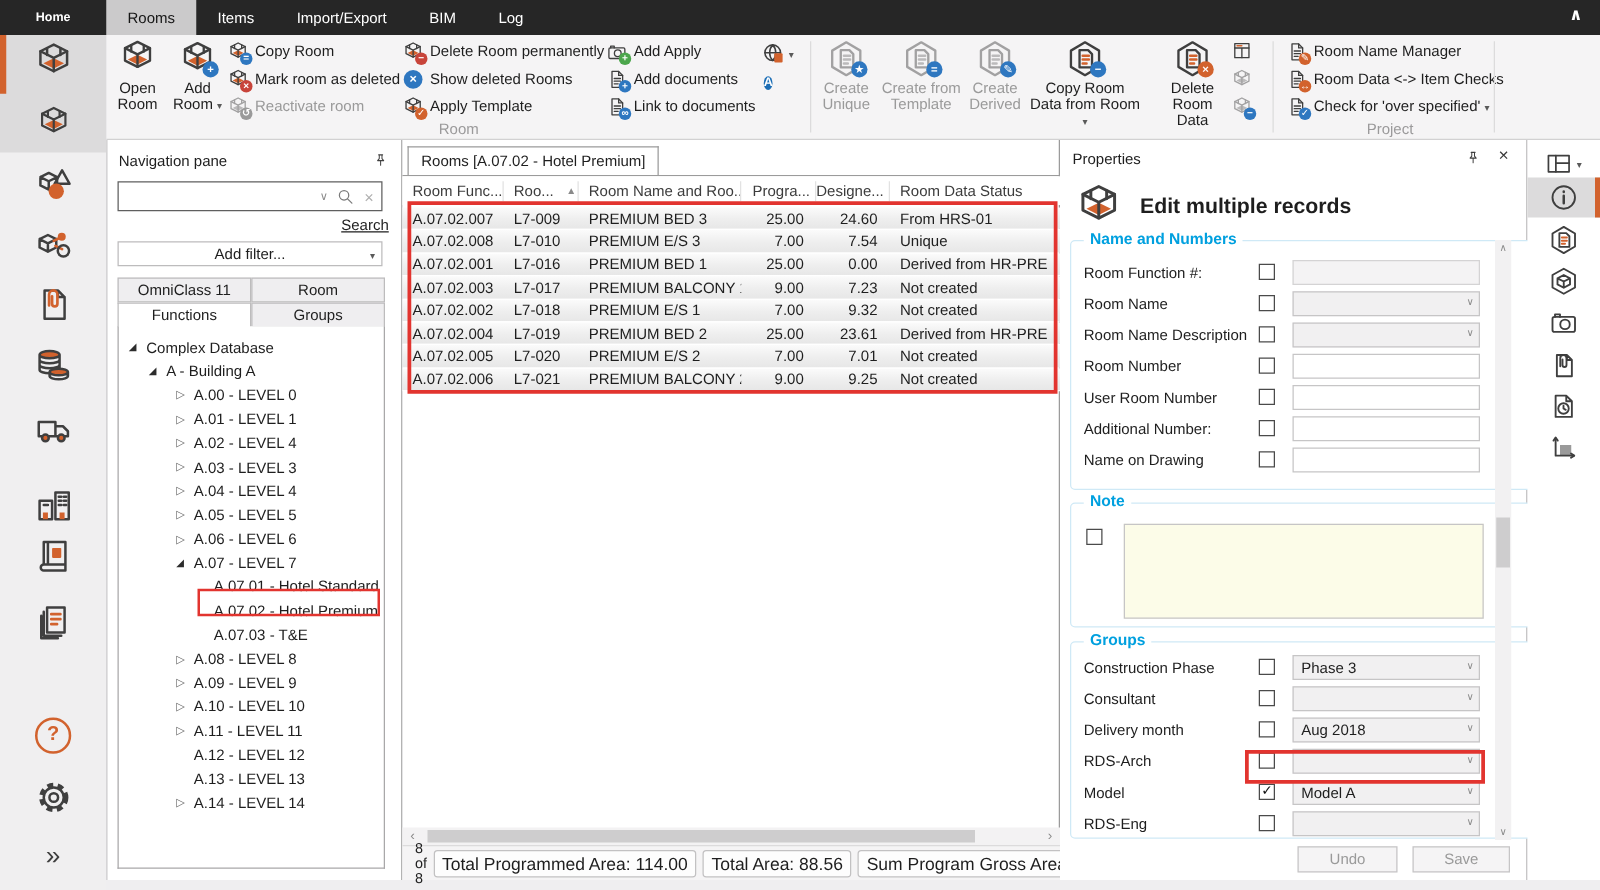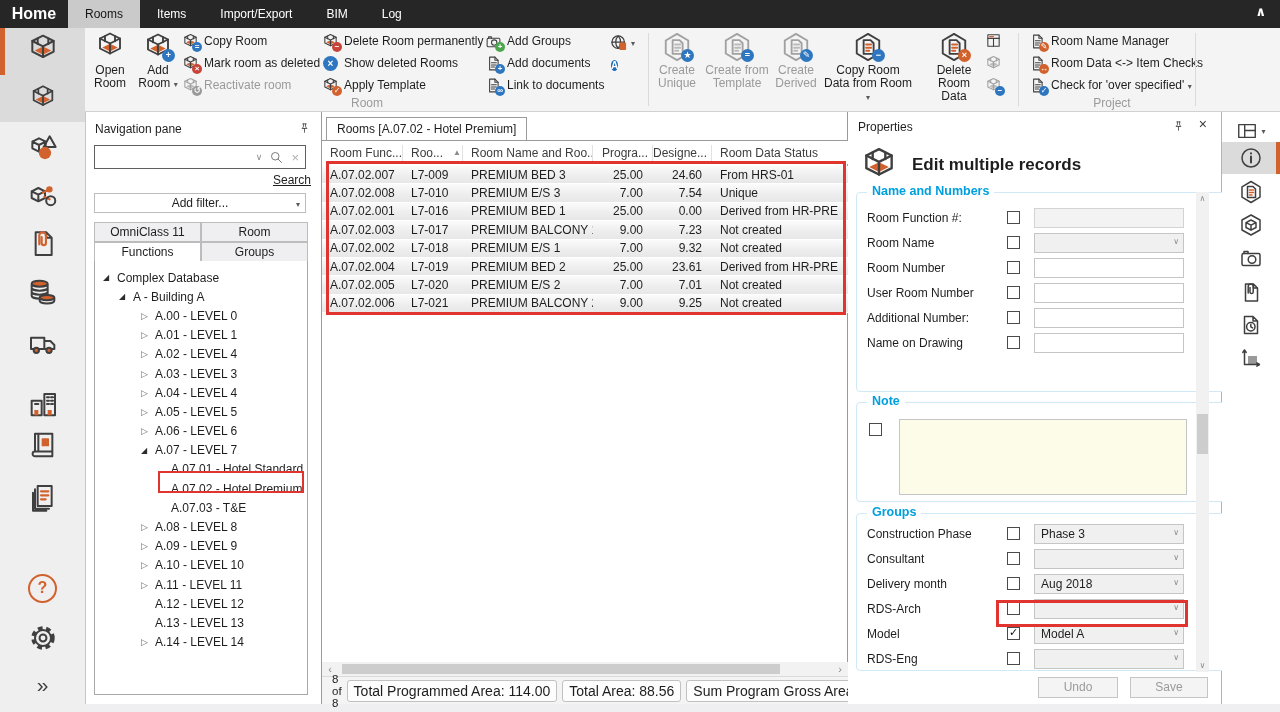--- a/index.html
+++ b/index.html
@@ -3,21 +3,21 @@
 <meta charset="utf-8">
 <style>
   * { margin:0; padding:0; box-sizing:border-box; }
   html,body { width:1280px; height:712px; overflow:hidden; }
   body { font-family:"Liberation Sans","DejaVu Sans",sans-serif; font-size:12px; color:#1e1e1e; background:#efeef0; }
   .app { position:relative; width:1280px; height:712px; background:#efeef0; }
   .abs { position:absolute; }
 
   
   .topbar { position:absolute; left:0; top:0; width:1280px; height:28px; background:#262626; display:flex; align-items:stretch; }
-  .home-label { width:68px; color:#fff; font-weight:bold; font-size:16px; display:flex; align-items:center; justify-content:center; }
+  .home-label { width:85px; color:#fff; font-weight:bold; font-size:10px; display:flex; align-items:center; justify-content:center; }
   .toptab { padding:0 17px; line-height:28px; color:#fff; font-size:12px; cursor:default; }
   .toptab.active { background:#cbcacb; color:#161616; }
   .collapse-btn { position:absolute; right:14px; top:4px; color:#fff; font-size:13px; font-weight:bold; }
 
   
   .ribbon { position:absolute; left:85px; top:28px; width:1195px; height:84px; background:#f5f4f5; border-bottom:1px solid #d2d1d2; }
   .bigbtn { position:absolute; top:2px; height:68px; display:flex; flex-direction:column; align-items:center; text-align:center; font-size:12px; line-height:13px; color:#1e1e1e; }
   .bigbtn svg { width:30px; height:30px; margin:1px 0 3px; flex:none; }
   .bigbtn.dis { color:#9a9a9a; }
   .bigbtn.dis svg { opacity:.45; filter:grayscale(1); }
@@ -328,21 +328,21 @@
       <span>Apply Template</span>
     </div>
 
     <div class="smallbtn" style="left:400px;top:4px">
       <span class="ic">
           <svg>
             <use href="#sym-camera"></use>
           </svg>
           <span class="badge b-green">+</span>
         </span>
-      <span>Add Groups</span>
+      <span>Add Apply</span>
     </div>
     <div class="smallbtn" style="left:400px;top:26px">
       <span class="ic">
           <svg>
             <use href="#sym-page"></use>
           </svg>
           <span class="badge b-blue">+</span>
         </span>
       <span>Add documents</span>
     </div>
@@ -780,20 +780,27 @@
           </div>
         </div>
         <div class="prow">
           <span class="plabel">Room Name</span>
           <span class="cb"></span>
           <div class="fbox select">
             <span class="val"></span>
           </div>
         </div>
         <div class="prow">
+          <span class="plabel">Room Name Description</span>
+          <span class="cb"></span>
+          <div class="fbox select">
+            <span class="val"></span>
+          </div>
+        </div>
+        <div class="prow">
           <span class="plabel">Room Number</span>
           <span class="cb"></span>
           <div class="fbox">
             <span class="val"></span>
           </div>
         </div>
         <div class="prow">
           <span class="plabel">User Room Number</span>
           <span class="cb"></span>
           <div class="fbox">

